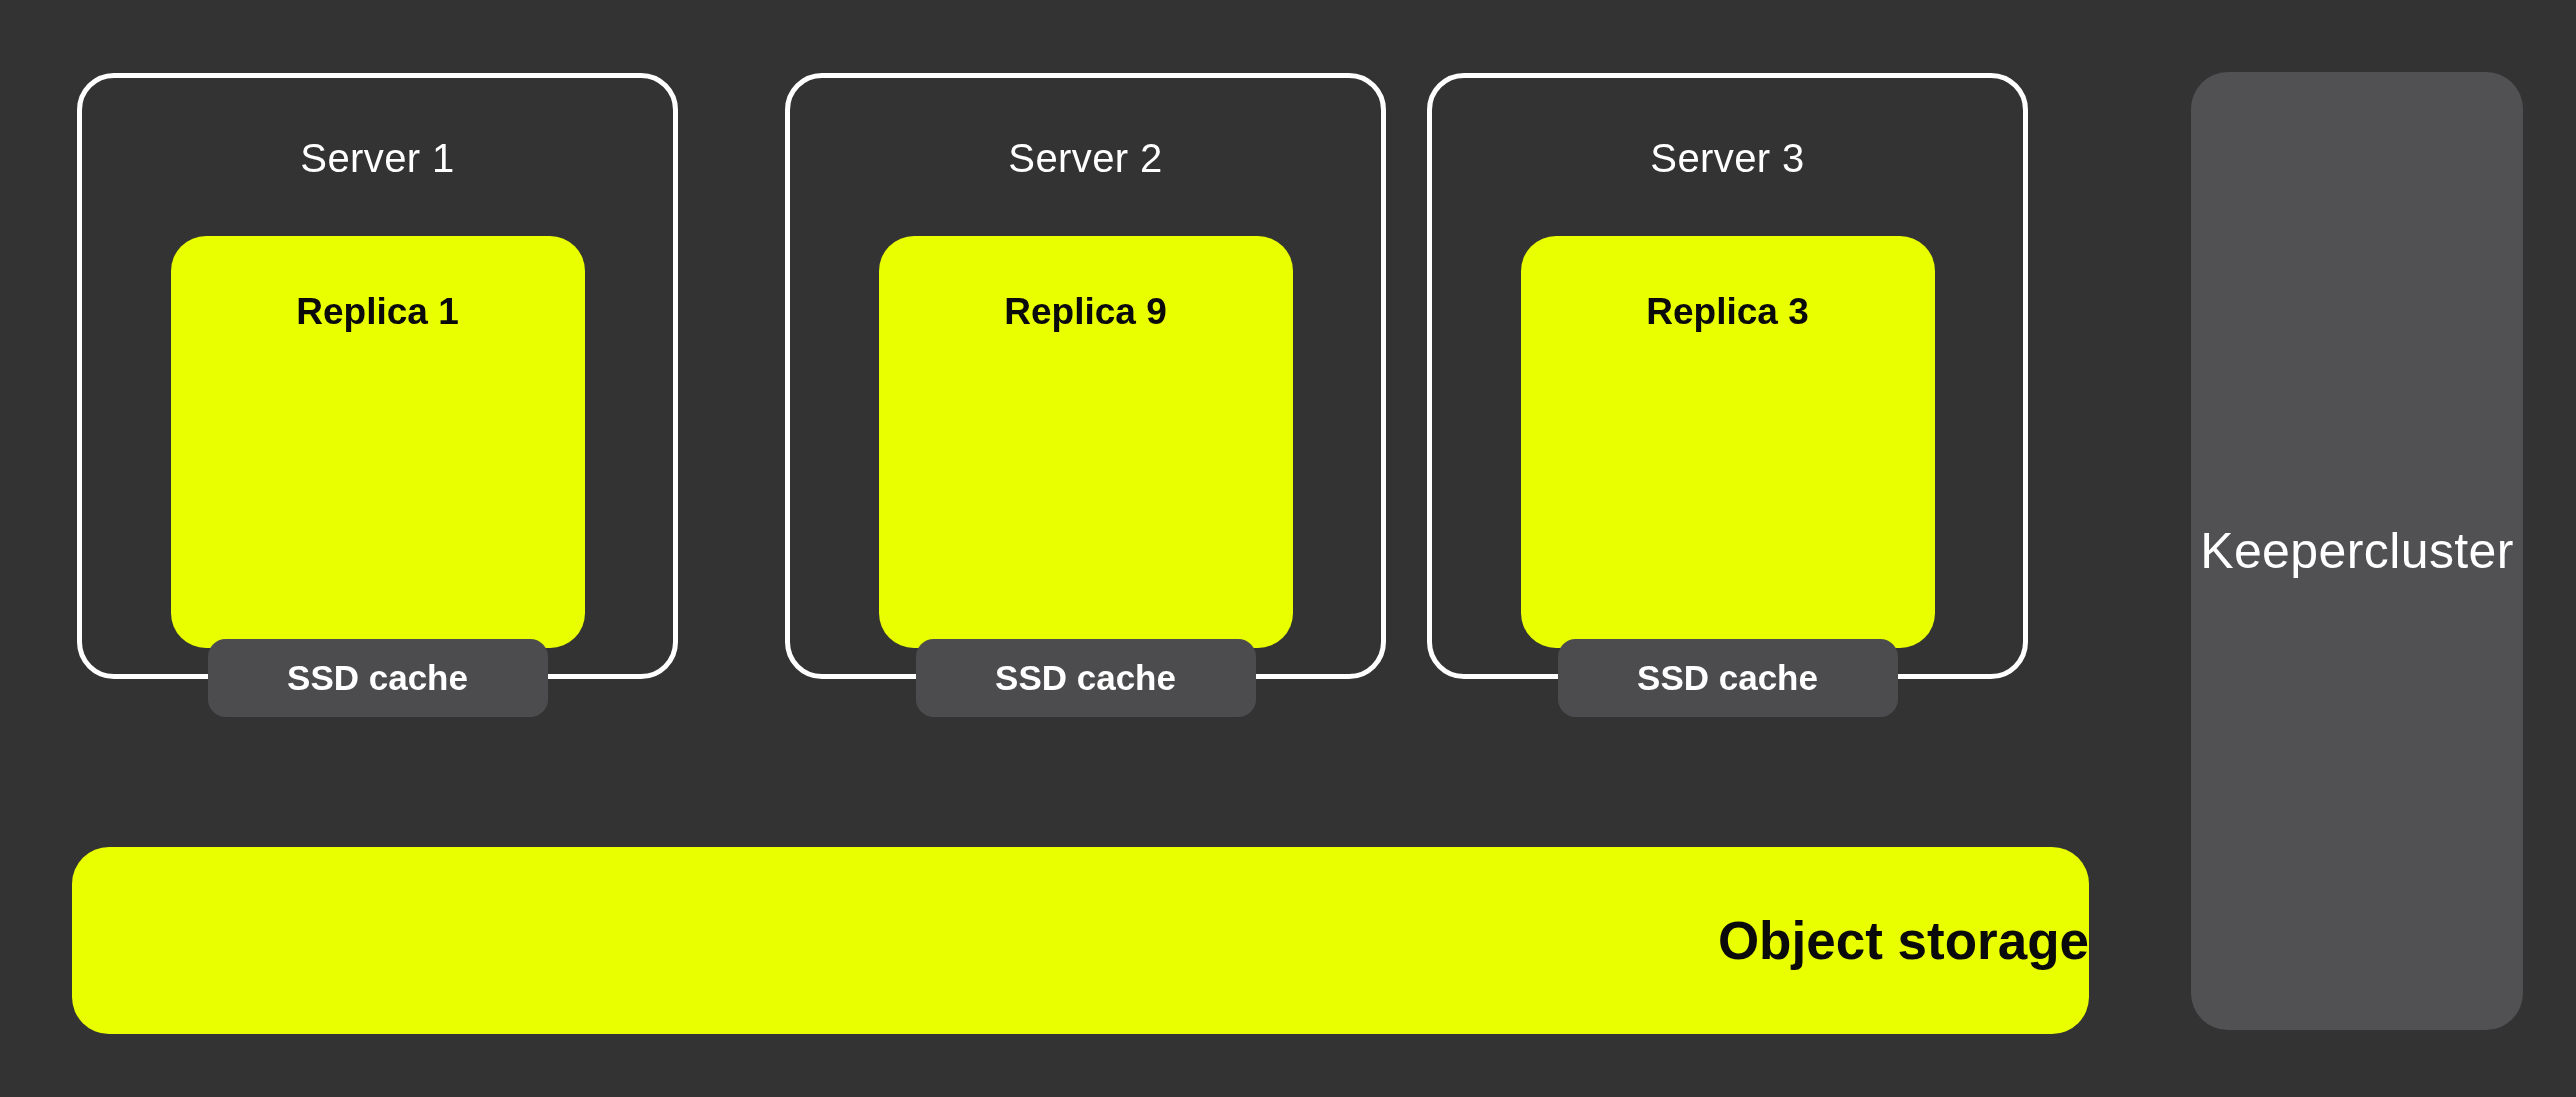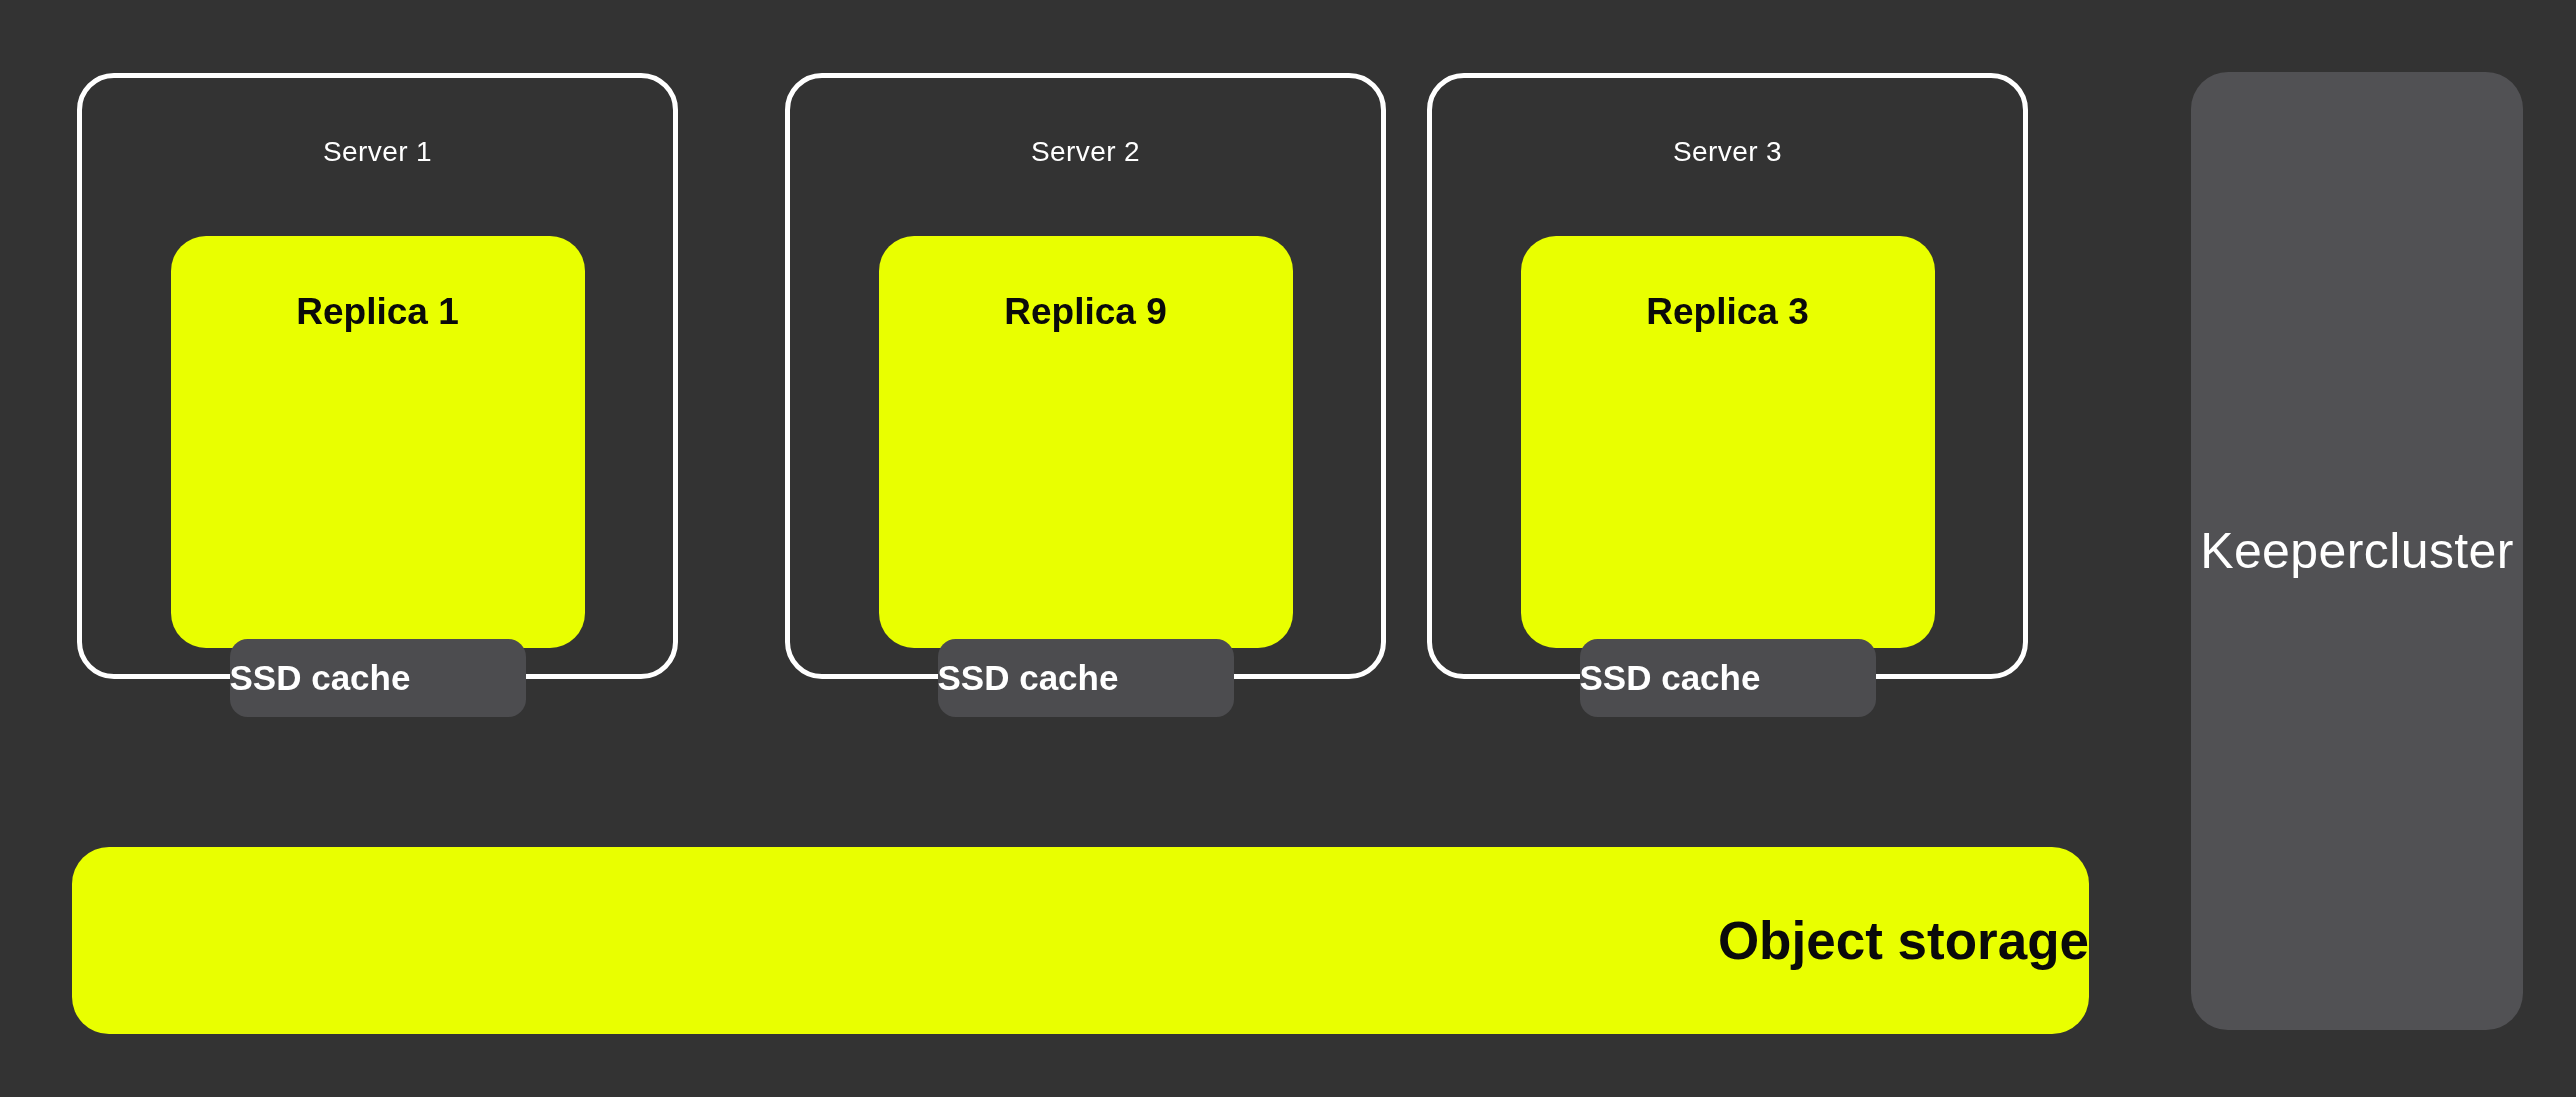--- a/index.html
+++ b/index.html
@@ -24,21 +24,21 @@
     border: 5.3px solid var(--server-border, #ffffff);
     border-radius: 37px;
     box-sizing: border-box;
   }
   .server--1 { left: 77px; }
   .server--2 { left: 785px; }
   .server--3 { left: 1427px; }
   .server-label {
     margin-top: 58px;
     text-align: center;
-    font-size: 28px;
+    font-size: 40px;
     font-weight: 500;
     letter-spacing: 0.4px;
     color: var(--text-light, #ffffff);
   }
   
   .replica {
     position: absolute;
     left: 50%;
     top: 158px;
     transform: translateX(-50%);
@@ -53,26 +53,27 @@
     font-size: 37px;
     font-weight: 700;
     color: var(--text-dark, #0a0a0a);
   }
   
   .ssd-badge {
     position: absolute;
     left: 50%;
     top: 561px;
     transform: translateX(-50%);
-    width: 296px;
+    width: 340px;
     height: 78px;
     border-radius: 17.7px;
     background: var(--ssd-badge-bg, #4C4C4F);
     display: flex;
     align-items: center;
+    justify-content: center;
     font-size: 35px;
     font-weight: 700;
     color: var(--text-light, #ffffff);
     white-space: nowrap;
   }
   
   .object-storage {
     position: absolute;
     left: 72px;
     top: 847px;

